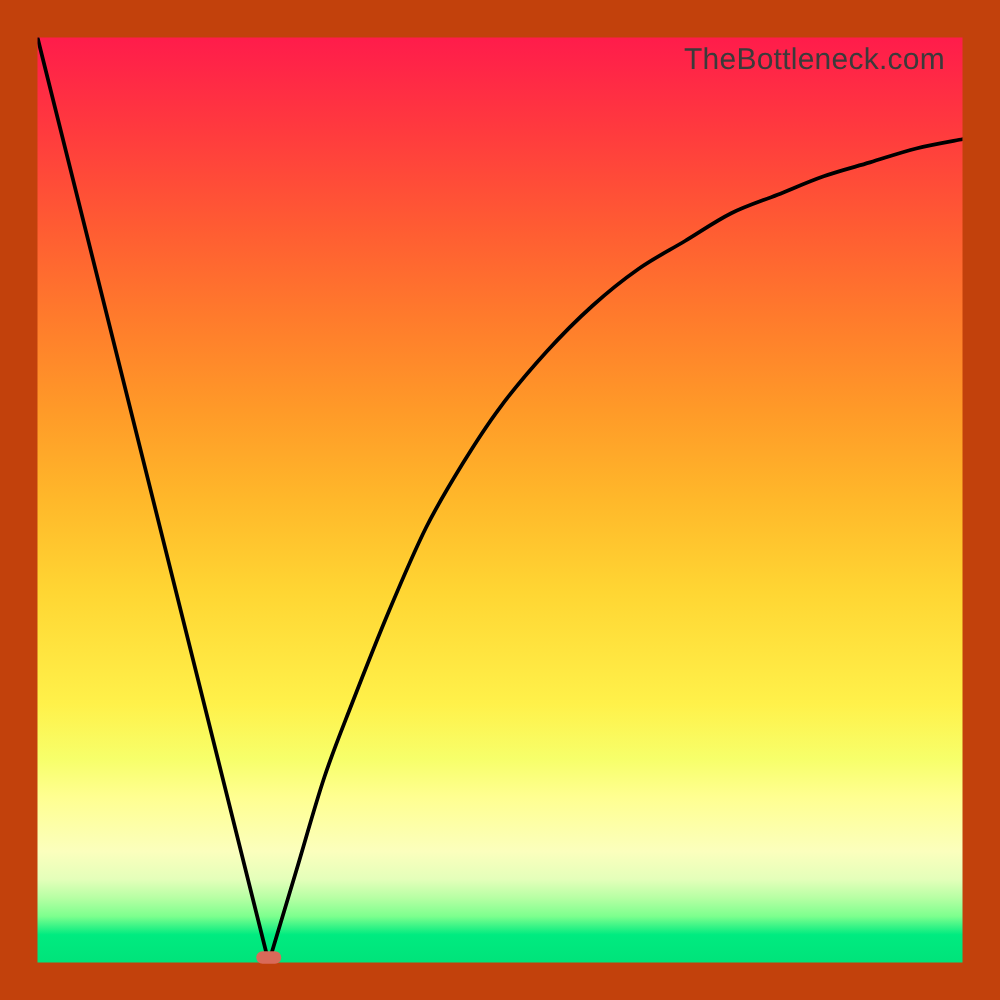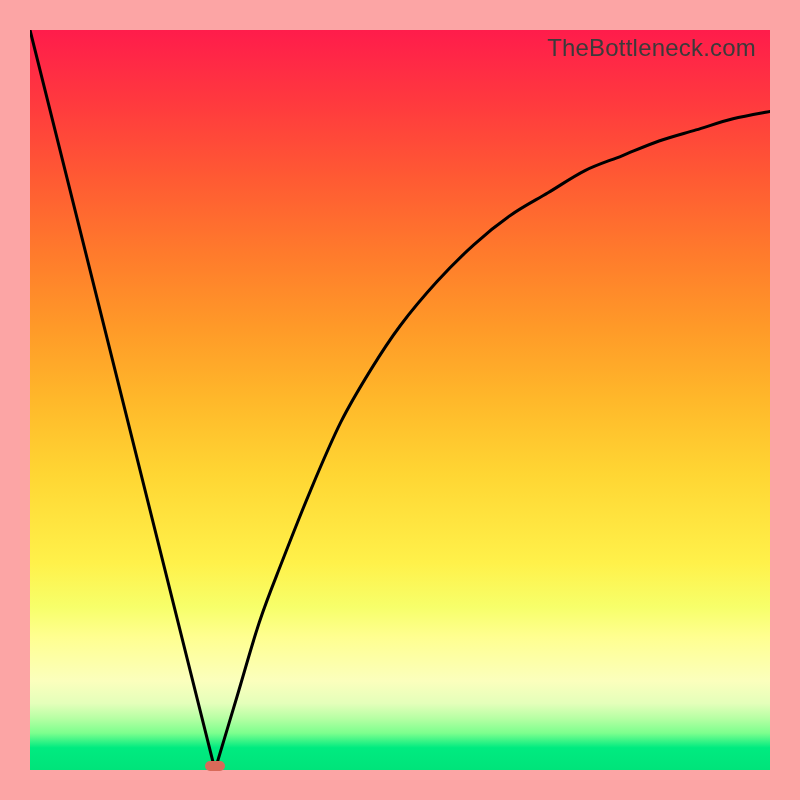--- a/index.html
+++ b/index.html
@@ -8,21 +8,21 @@
     width: 800px;
     height: 800px;
     overflow: hidden;
     background: #000;
     font-family: Arial, Helvetica, sans-serif;
   }
   .frame {
     position: relative;
     width: 800px;
     height: 800px;
-    background: #fca5a5;
+    background: #c2410c;
   }
   .plot-area {
     position: absolute;
     left: 30px;
     top: 30px;
     width: 740px;
     height: 740px;
     background: linear-gradient(to bottom,
       #ff1c4b 0%,
       #ff3a3e 10%,

